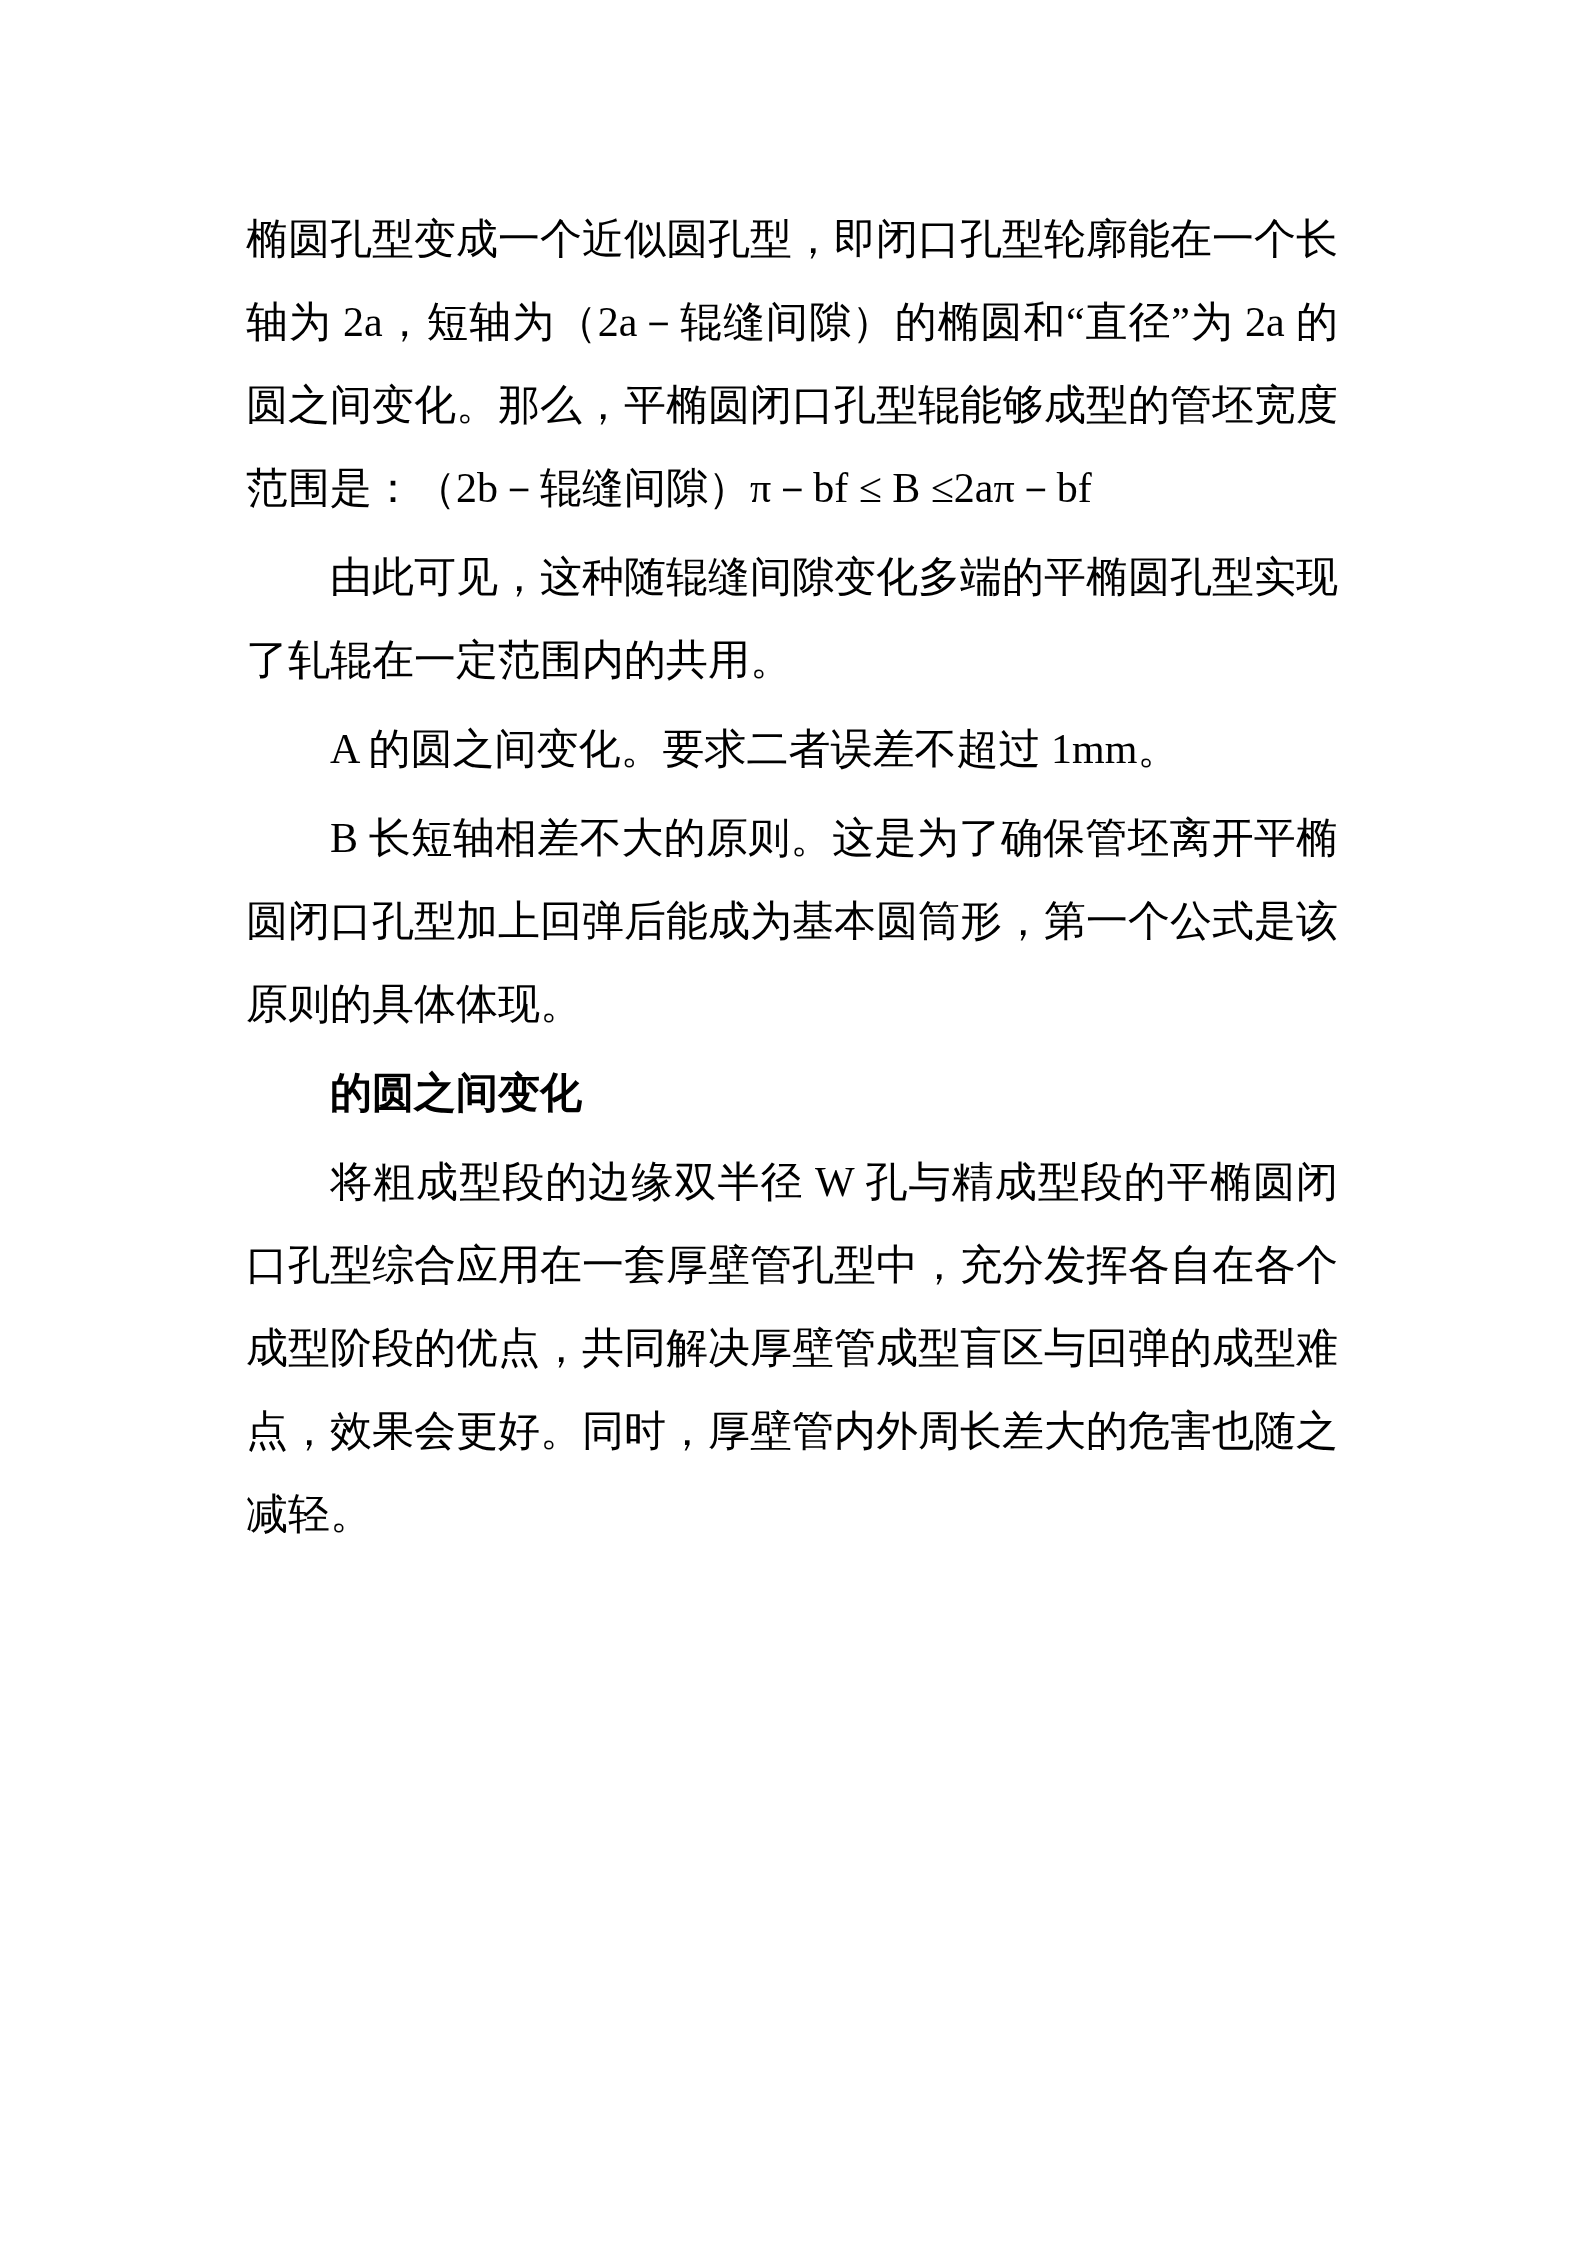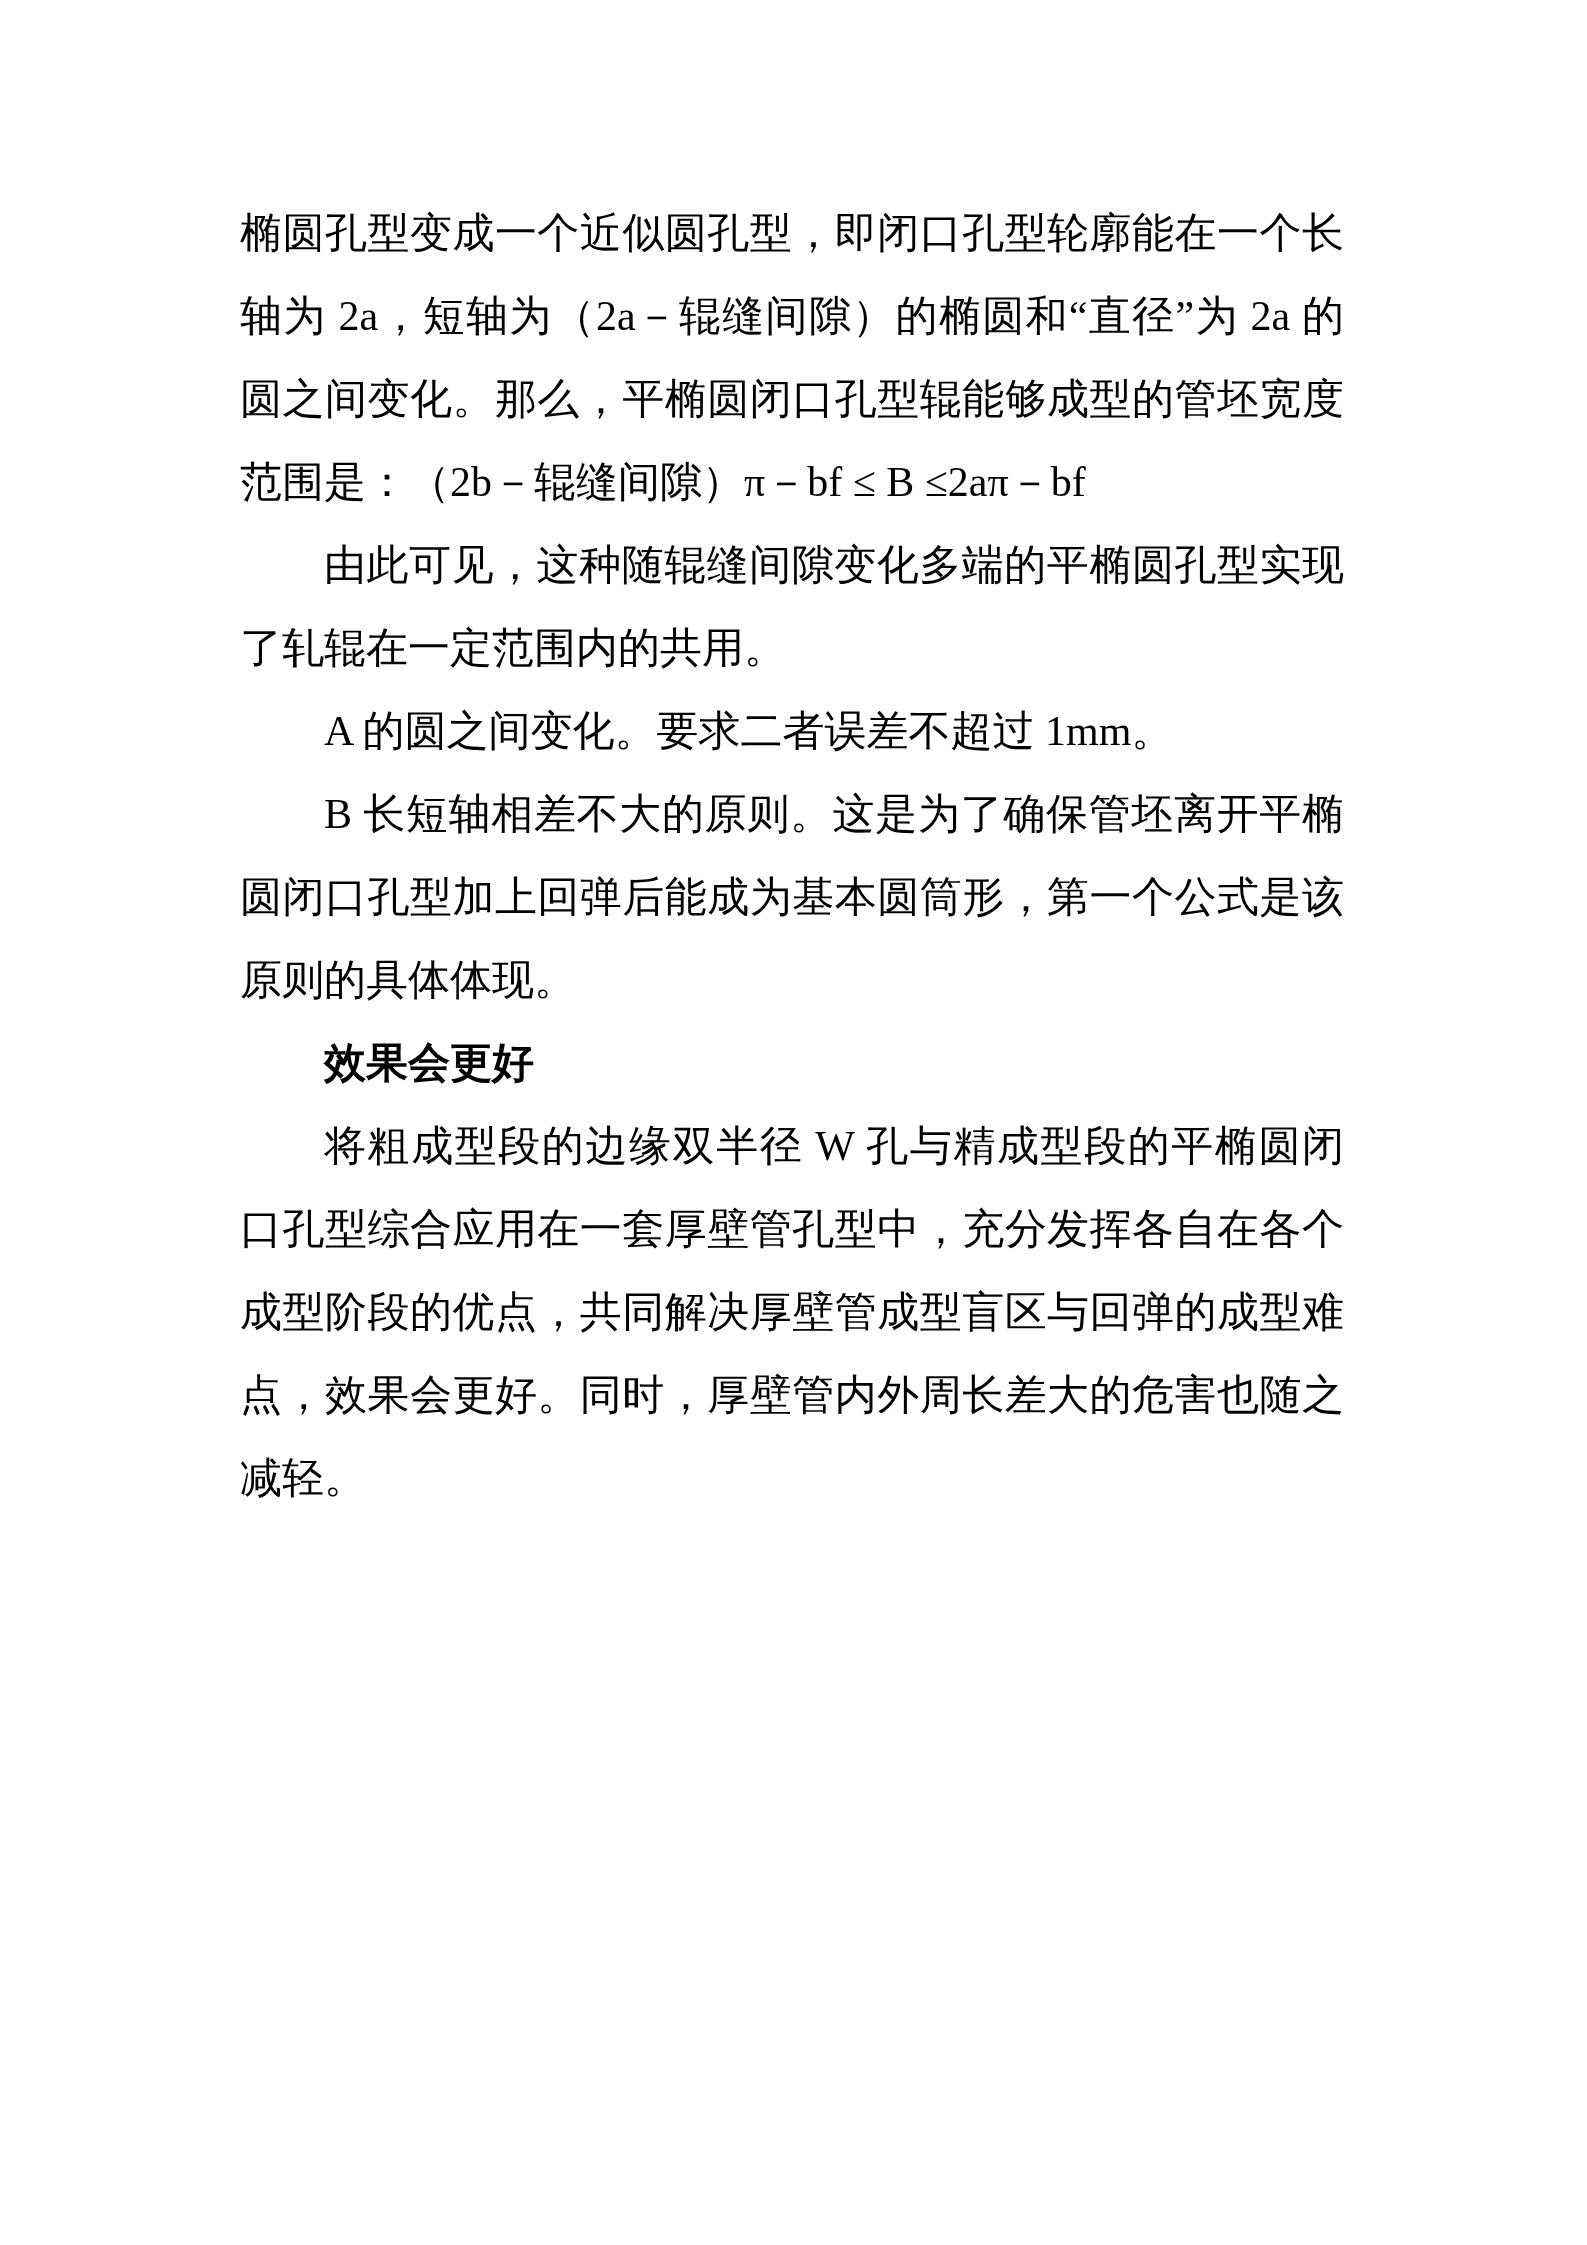--- a/index.html
+++ b/index.html
@@ -21,36 +21,36 @@
     width: 1104px;
     color: #000000;
     font-family: "Liberation Serif", "DejaVu Serif", serif;
     font-size: 42px;
     line-height: 83px;
     text-align: justify;
     text-justify: inter-character;
     letter-spacing: 0;
   }
   .content p {
-    margin: 0;
+    margin: 6px;
     padding: 0;
   }
   .content p.indent {
     text-indent: 84px;
     font-family: Liberation Serif, serif;
   }
   .content p.bold {
     font-weight: bold;
   }
 </style>
 </head>
 <body>
 
 <div class="page">
   <div class="content">
       <p class="">椭圆孔型变成一个近似圆孔型，即闭口孔型轮廓能在一个长轴为 2a，短轴为（2a－辊缝间隙）的椭圆和“直径”为 2a 的圆之间变化。那么，平椭圆闭口孔型辊能够成型的管坯宽度范围是：（2b－辊缝间隙）π－bf ≤ B ≤2aπ－bf</p>
       <p class="indent ">由此可见，这种随辊缝间隙变化多端的平椭圆孔型实现了轧辊在一定范围内的共用。</p>
       <p class="indent ">A 的圆之间变化。要求二者误差不超过 1mm。</p>
       <p class="indent ">B 长短轴相差不大的原则。这是为了确保管坯离开平椭圆闭口孔型加上回弹后能成为基本圆筒形，第一个公式是该原则的具体体现。</p>
-      <p class="indent bold">效果会更好</p>
+      <p class="indent bold">的圆之间变化</p>
       <p class="indent ">将粗成型段的边缘双半径 W 孔与精成型段的平椭圆闭口孔型综合应用在一套厚壁管孔型中，充分发挥各自在各个成型阶段的优点，共同解决厚壁管成型盲区与回弹的成型难点，效果会更好。同时，厚壁管内外周长差大的危害也随之减轻。</p>
     </div>
 </div>
 
 </body></html>

